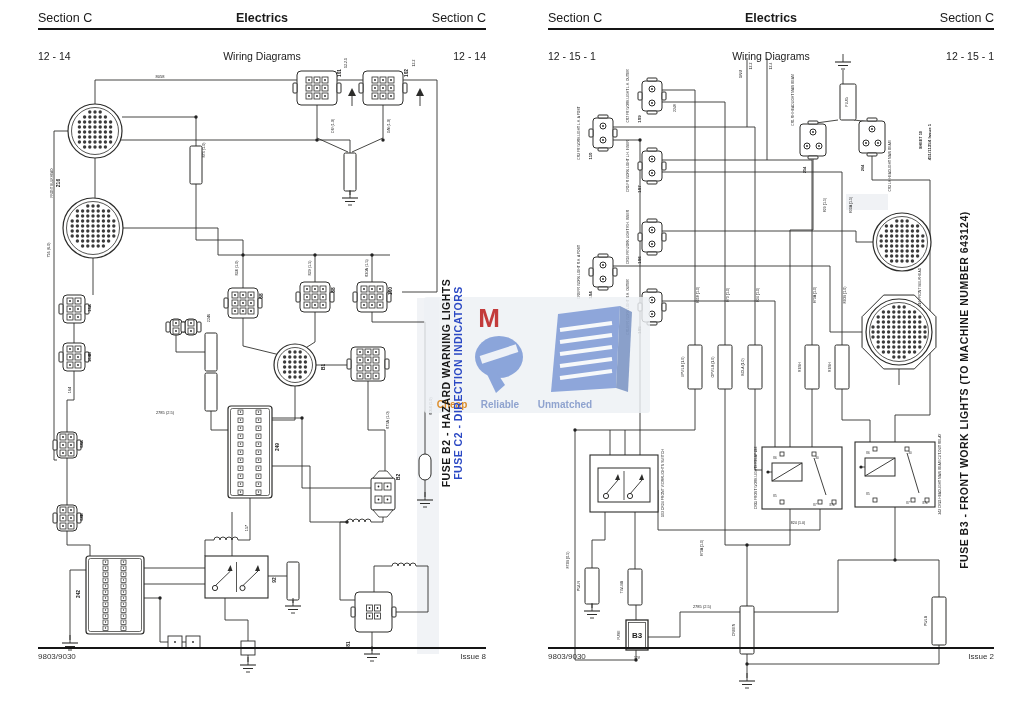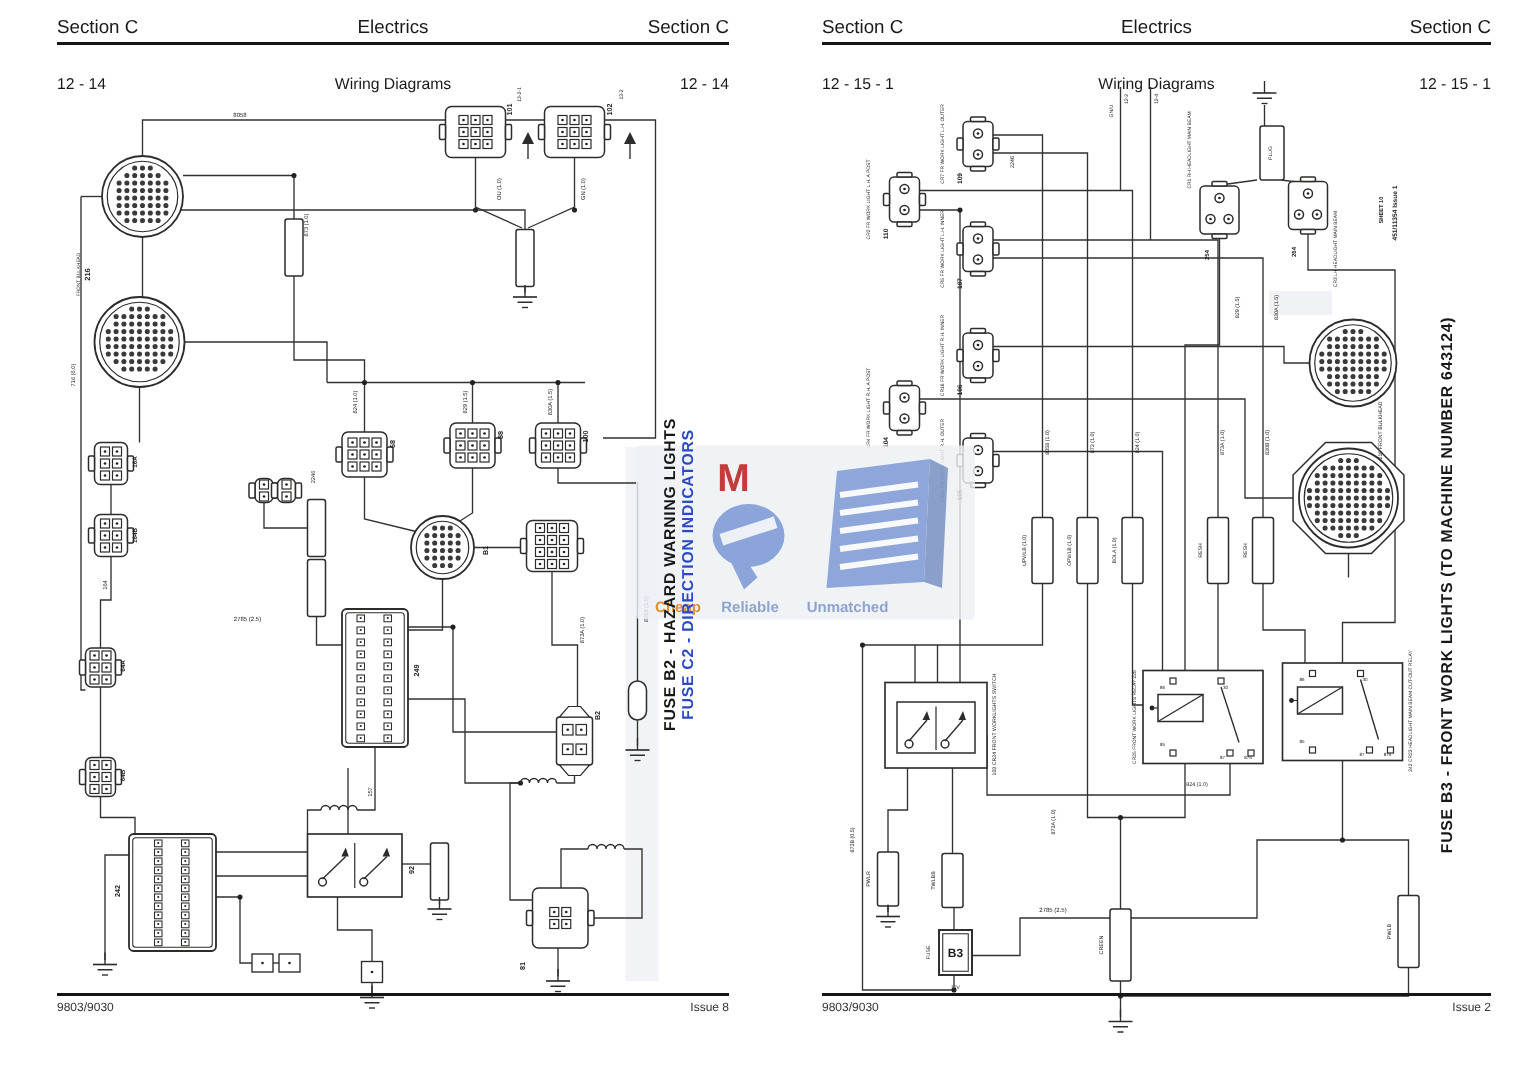--- a/index.html
+++ b/index.html
@@ -1,23 +1,23 @@
 <!DOCTYPE html>
 <html><head>
 <meta charset="utf-8">
 <style>
   html,body{margin:0;padding:0;}
   body{width:1017px;height:723px;background:#ffffff;position:relative;overflow:hidden;
        font-family:"Liberation Sans", sans-serif;color:#1a1a1a;}
   .hdr{position:absolute;top:11px;}
   .row1{display:flex;justify-content:space-between;font-size:12.5px;}
-  .row1 .c{font-weight:normal;}
+  .row1 .c{font-weight:bold;}
   .rule{height:2px;background:#151515;margin-top:3px;}
   .row2{display:flex;justify-content:space-between;font-size:10.5px;margin-top:20px;}
-  .ftr{position:absolute;top:659px;}
+  .ftr{position:absolute;top:644px;}
   .frow{display:flex;justify-content:space-between;font-size:8px;margin-top:3px;color:#333;}
   #diag{position:absolute;left:0;top:0;}
   svg text{font-family:"Liberation Sans", sans-serif;}
 </style>
 </head>
 <body>
 
 <div class="hdr" style="left:38px;width:448px;">
   <div class="row1">
     <span>Section C</span>

